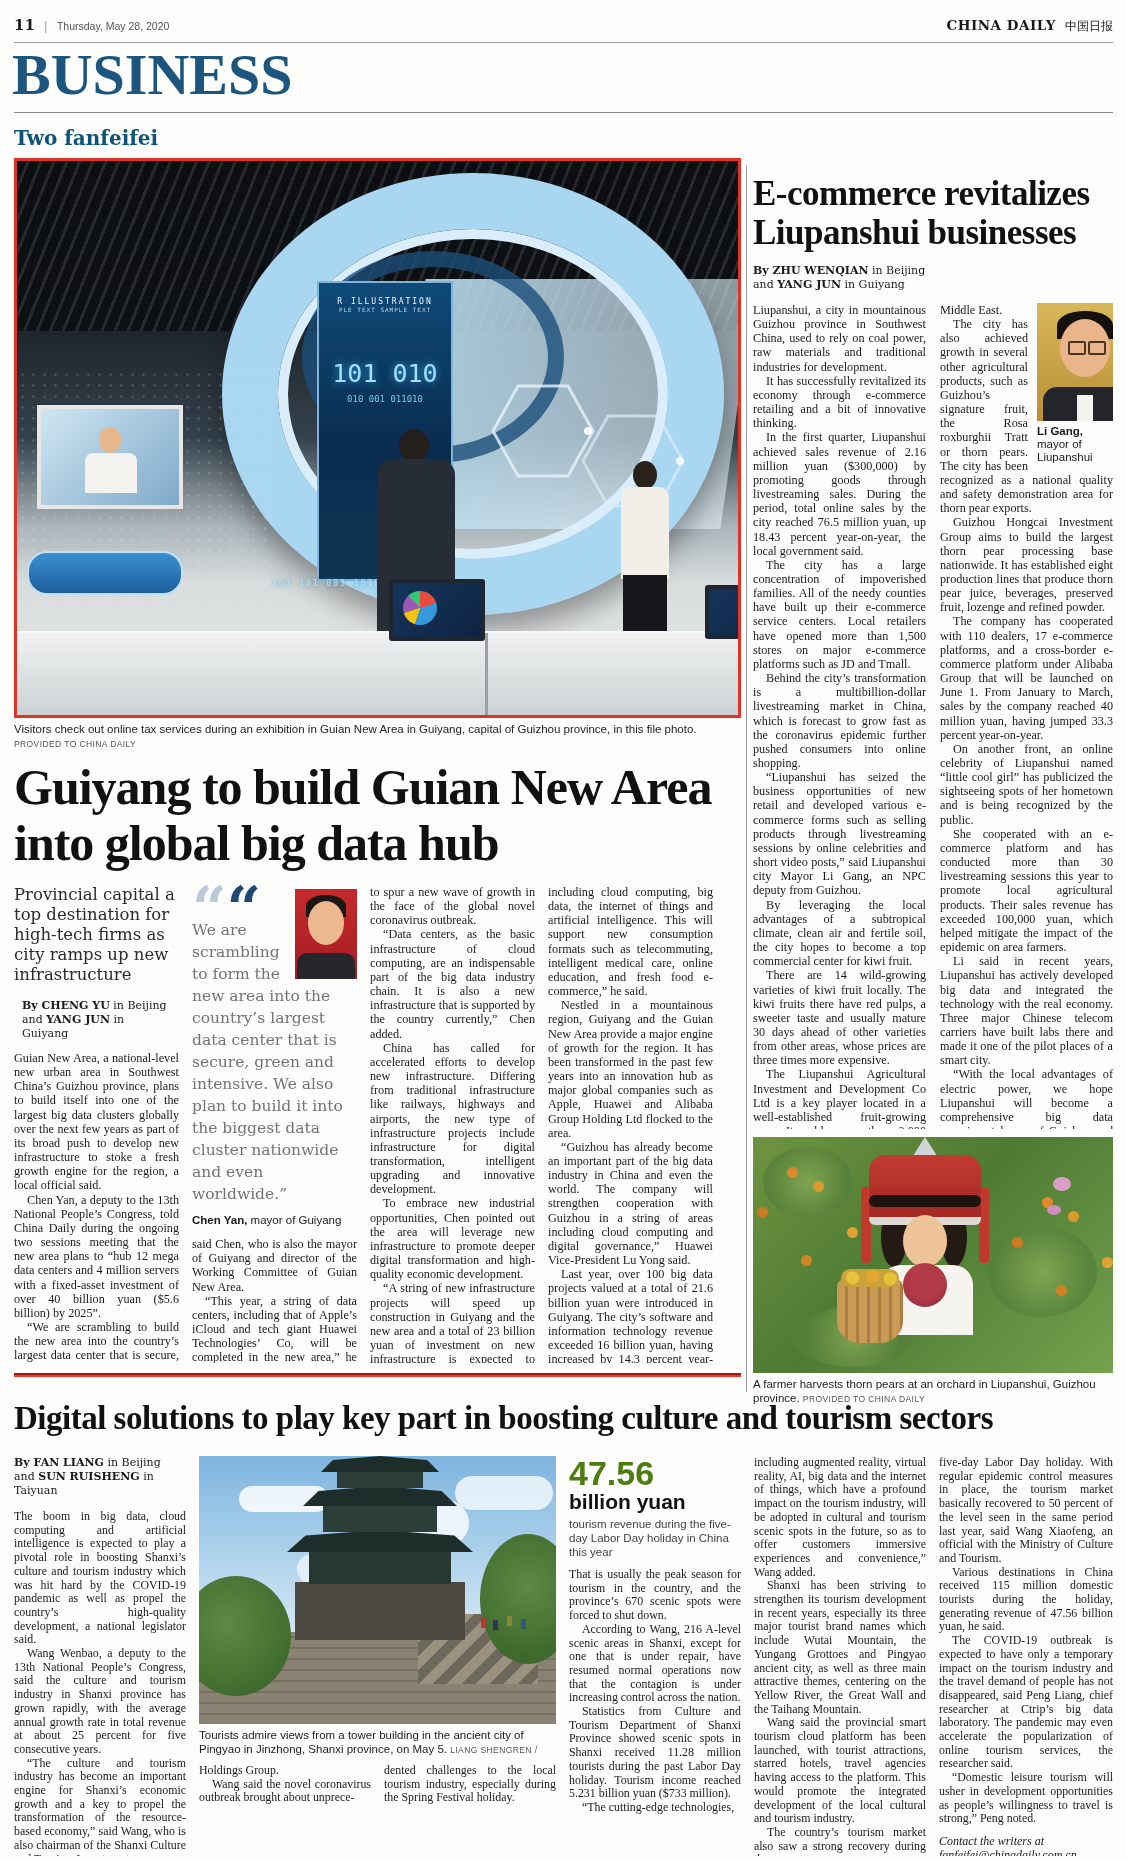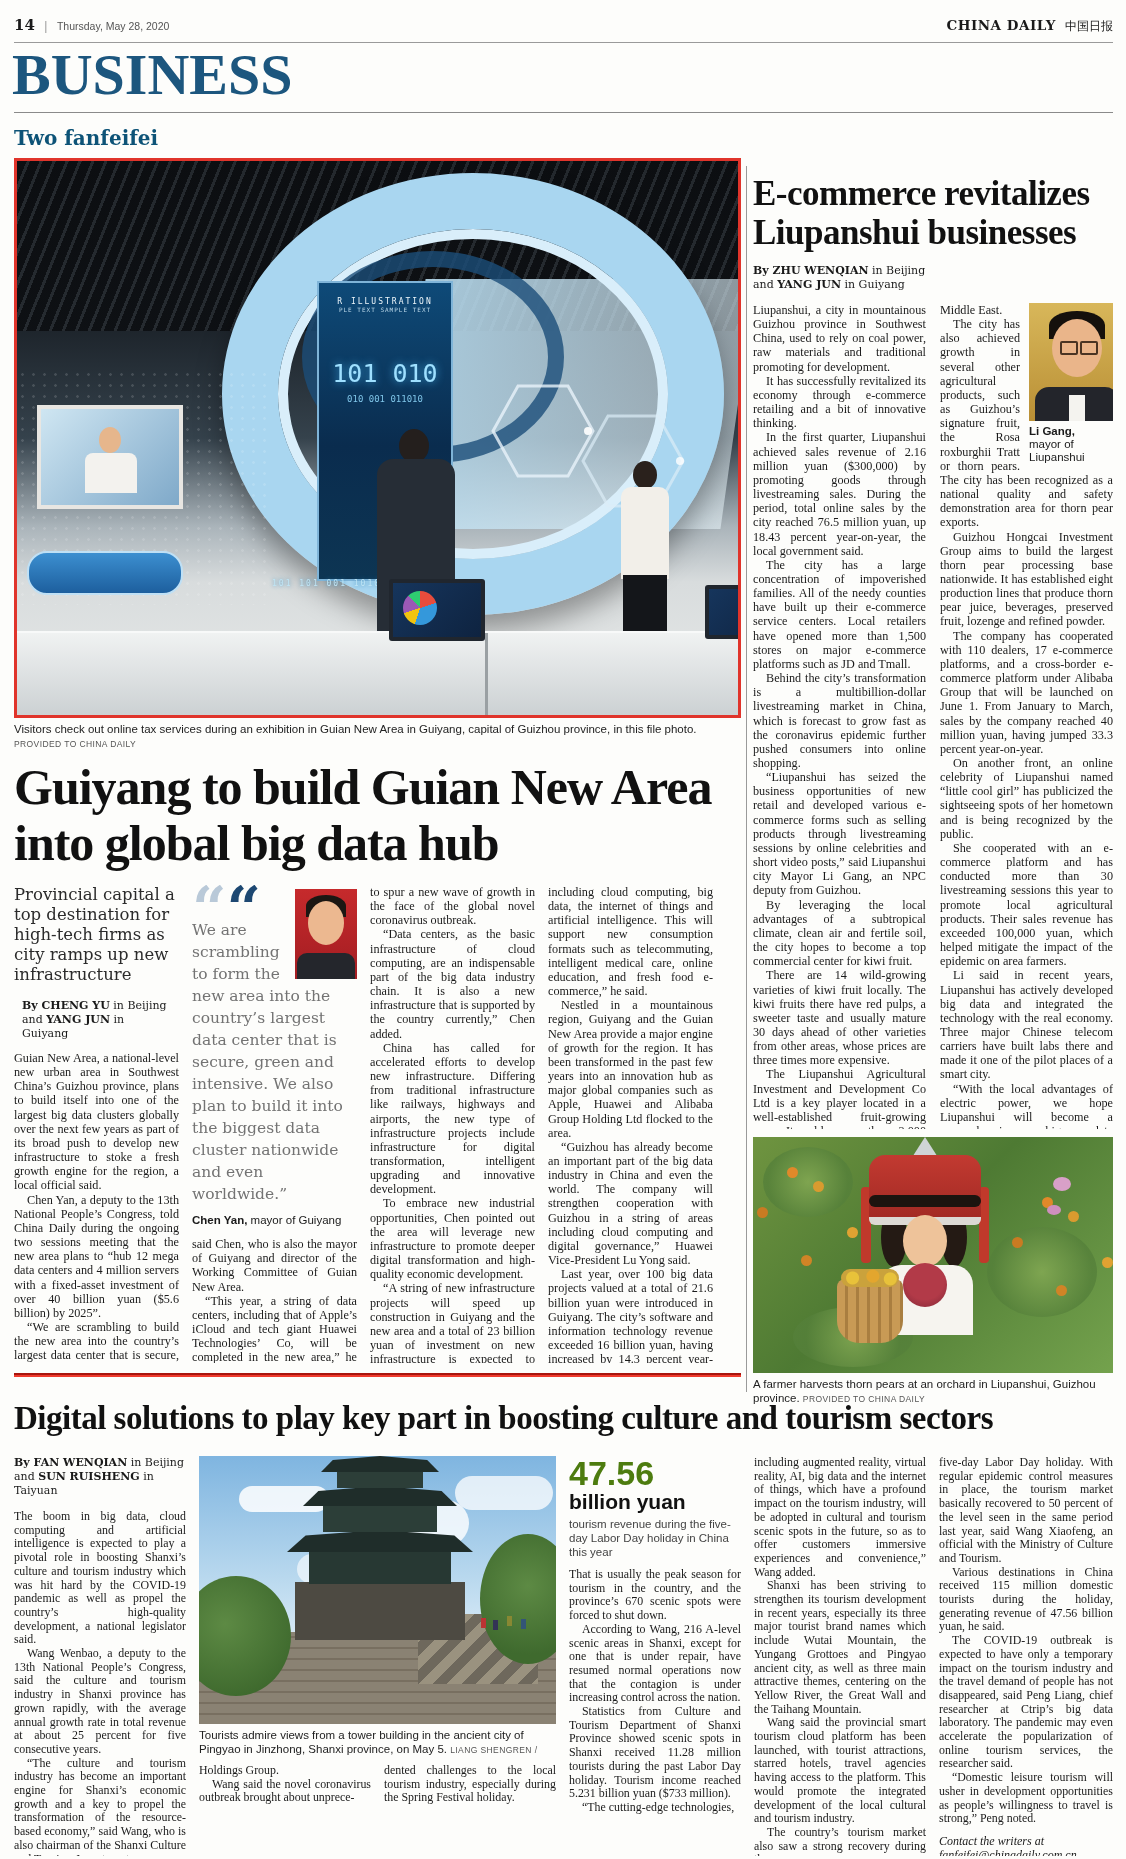--- a/index.html
+++ b/index.html
@@ -98,21 +98,21 @@
   .red-rule{margin-top:10px;height:4px;background:linear-gradient(180deg,#a8150e 0 2px,#ef3b2d 2px 4px);}
   
   .vrule{position:absolute;left:746px;top:166px;width:1px;height:1226px;background:#9a9a9a;}
   
   .right-article{position:absolute;left:753px;top:174px;width:360px;}
   .right-headline{margin:0;font-size:35px;line-height:39px;height:80px;overflow:hidden;font-weight:bold;
       letter-spacing:-.5px;color:#111;}
   .right-article .byline{margin-top:10px;height:30px;}
   .rcols{margin-top:9px;display:flex;gap:14px;height:826px;overflow:hidden;}
   .rcol{width:173px;flex:none;font-size:12.2px;line-height:14.15px;}
-  .ligang-block{float:right;width:76px;margin:0 8px 4px 9px;}
+  .ligang-block{float:right;width:76px;margin:0 0 4px 9px;}
   .portrait-ligang{position:relative;width:95px;height:118px;overflow:hidden;
       background:linear-gradient(180deg,#d8b75a,#b98f35);}
   .lg-head{position:absolute;left:23px;top:16px;width:50px;height:58px;border-radius:50%;background:#eab58a;}
   .lg-hair{position:absolute;left:20px;top:8px;width:56px;height:28px;border-radius:50% 50% 0 0;background:#15100c;}
   .lg-glass{position:absolute;left:31px;top:38px;width:14px;height:10px;border:2px solid #4a3423;border-radius:2px;}
   .lg-glass2{position:absolute;left:51px;top:38px;width:14px;height:10px;border:2px solid #4a3423;border-radius:2px;}
   .lg-suit{position:absolute;left:6px;bottom:0;width:84px;height:34px;border-radius:14px 14px 0 0;background:#23252b;}
   .lg-shirt{position:absolute;left:40px;bottom:0;width:16px;height:26px;background:#f4f3ef;}
   .ligang-cap{margin-top:4px;font-family:"Liberation Sans",sans-serif;font-size:11.5px;line-height:13px;}
   .photo-farmer{position:relative;margin-top:8px;width:360px;height:236px;overflow:hidden;
@@ -182,21 +182,21 @@
   .stat-unit{font-family:"Liberation Sans",sans-serif;font-weight:bold;font-size:21px;line-height:23px;color:#111;}
   .stat-desc{margin-top:4px;font-family:"Liberation Sans",sans-serif;font-size:11.5px;line-height:14px;color:#444;}
 </style>
 </head>
 <body>
 
 <div class="page">
 
   <div class="hdr">
     <div class="hdr-left">
-      <span class="pgnum">14</span>
+      <span class="pgnum">11</span>
       <span class="hdr-sep">|</span>
       <span class="hdr-date">Thursday, May 28, 2020</span>
     </div>
     <div class="hdr-right">
       <span class="brand">CHINA DAILY</span>
       <span class="brand-cn">中国日报</span>
     </div>
   </div>
   <div class="rule-a"></div>
   <div class="masthead">BUSINESS</div>
@@ -316,21 +316,21 @@
 
   <div class="right-article">
     <h2 class="right-headline">E-commerce revitalizes Liupanshui businesses</h2>
     <div class="byline">
       <div><span class="bb">By ZHU WENQIAN</span><span> in Beijing</span></div>
       <div><span>and </span><span class="bb">YANG JUN</span><span> in Guiyang</span></div>
     </div>
     <div class="rcols">
       <div class="rcol">
         <div class="body">
-            <p>Liupanshui, a city in mountainous Guizhou province in Southwest China, used to rely on coal power, raw materials and traditional promoting for development.</p>
+            <p>Liupanshui, a city in mountainous Guizhou province in Southwest China, used to rely on coal power, raw materials and traditional industries for development.</p>
             <p>It has successfully revitalized its economy through e-commerce retailing and a bit of innovative thinking.</p>
             <p>In the first quarter, Liupanshui achieved sales revenue of 2.16 million yuan ($300,000) by promoting goods through livestreaming sales. During the period, total online sales by the city reached 76.5 million yuan, up 18.43 percent year-on-year, the local government said.</p>
             <p>The city has a large concentration of impoverished families. All of the needy counties have built up their e-commerce service centers. Local retailers have opened more than 1,500 stores on major e-commerce platforms such as JD and Tmall.</p>
             <p>Behind the city’s transformation is a multibillion-dollar livestreaming market in China, which is forecast to grow fast as the coronavirus epidemic further pushed consumers into online shopping.</p>
             <p>“Liupanshui has seized the business opportunities of new retail and developed various e-commerce forms such as selling products through livestreaming sessions by online celebrities and short video posts,” said Liupanshui city Mayor Li Gang, an NPC deputy from Guizhou.</p>
             <p>By leveraging the local advantages of a subtropical climate, clean air and fertile soil, the city hopes to become a top commercial center for kiwi fruit.</p>
             <p>There are 14 wild-growing varieties of kiwi fruit locally. The kiwi fruits there have red pulps, a sweeter taste and usually mature 30 days ahead of other varieties from other areas, whose prices are three times more expensive.</p>
             <p>The Liupanshui Agricultural Investment and Development Co Ltd is a key player located in a well-established fruit-growing area. It sold more than 3,000 metric tons of kiwi fruit last year. It has grown by 50 percent year-on-year and its sales revenue reached 80 million yuan last year.</p>
           </div>
       </div>
@@ -384,21 +384,21 @@
     <div class="caption farmer-caption">
       <span>A farmer harvests thorn pears at an orchard in Liupanshui, Guizhou province. </span><span class="credit">PROVIDED TO CHINA DAILY</span>
     </div>
   </div>
 
   <div class="bottom">
     <h2 class="bottom-headline">Digital solutions to play key part in boosting culture and tourism sectors</h2>
     <div class="brow">
       <div class="bcol">
         <div class="byline">
-          <div><span class="bb">By FAN WENQIAN</span><span> in Beijing</span></div>
+          <div><span class="bb">By FAN LIANG</span><span> in Beijing</span></div>
           <div><span>and </span><span class="bb">SUN RUISHENG</span><span> in Taiyuan</span></div>
         </div>
         <div class="body">
             <p>The boom in big data, cloud computing and artificial intelligence is expected to play a pivotal role in boosting Shanxi’s culture and tourism industry which was hit hard by the COVID-19 pandemic as well as propel the country’s high-quality development, a national legislator said.</p>
             <p>Wang Wenbao, a deputy to the 13th National People’s Congress, said the culture and tourism industry in Shanxi province has grown rapidly, with the average annual growth rate in total revenue at about 25 percent for five consecutive years.</p>
             <p>“The culture and tourism industry has become an important engine for Shanxi’s economic growth and a key to propel the transformation of the resource-based economy,” said Wang, who is also chairman of the Shanxi Culture and Tourism Investment</p>
           </div>
       </div>
       <div class="photoblock">
         <div class="photo-pingyao">

